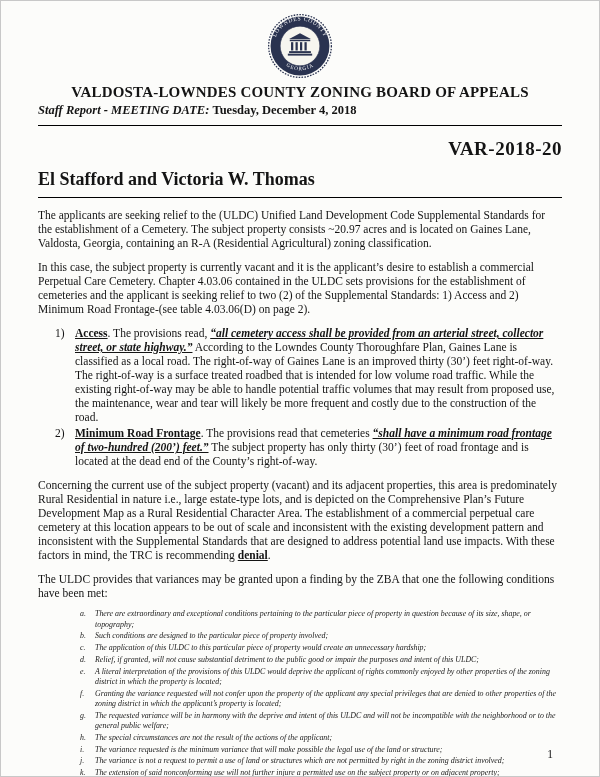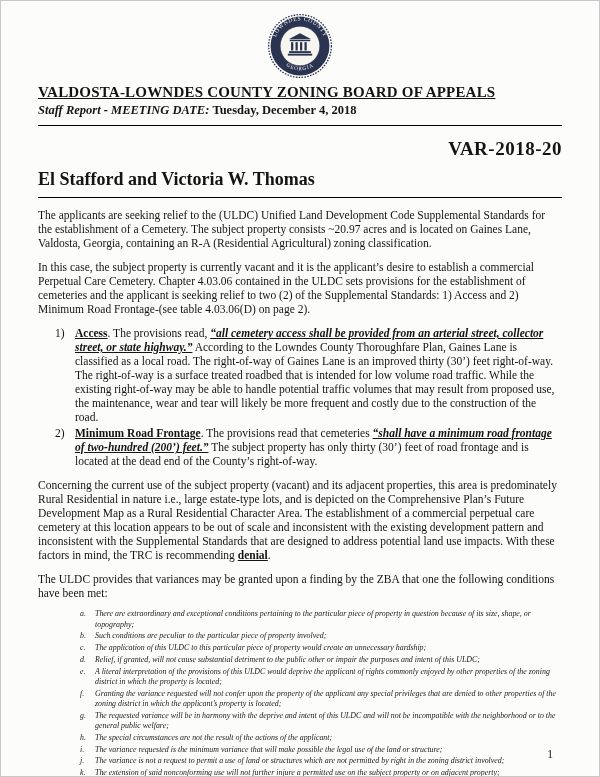--- a/index.html
+++ b/index.html
@@ -3,21 +3,21 @@
 <meta charset="utf-8">
 <style>
   html,body{margin:0;padding:0;background:#9a9a9a;}
   .page{
     width:600px;height:777px;margin:0 auto;background:#fcfcfa;
     font-family:"Liberation Serif",serif;color:#141414;
     padding:13px 37px 0;box-sizing:border-box;position:relative;overflow:hidden;
     border:1px solid #c8c8c8;
   }
   .seal-wrap{text-align:center;line-height:0;}
-  .doc-title{font-weight:bold;font-size:15px;letter-spacing:.2px;margin-top:6px;text-decoration:underline;}
+  .doc-title{text-align:center;font-weight:bold;font-size:15px;letter-spacing:.2px;margin-top:6px;}
   .doc-subtitle{text-align:left;font-size:12.5px;margin-top:2px;}
   .rule{border:none;border-top:1.8px solid #000;margin:7px 0 0;}
   .case-number{text-align:right;font-weight:bold;font-size:19px;letter-spacing:.5px;margin-top:12px;}
   .applicants{text-align:left;font-weight:bold;font-size:18px;margin-top:9px;}
   .body-text{font-size:11.5px;line-height:1.22;}
   p.para{margin:10px 0 0;}
   .num-list{margin-top:10px;padding-left:17px;}
   .num-item{display:flex;margin-top:2px;}
   .num-label{width:20px;flex:none;}
   .num-body{flex:1;}
@@ -89,29 +89,29 @@
     <p class="para"><span>Concerning the current use of the subject property (vacant) and its adjacent properties, this area is predominately Rural Residential in nature i.e., large estate-type lots, and is depicted on the Comprehensive Plan’s Future Development Map as a Rural Residential Character Area.  The establishment of a commercial perpetual care cemetery at this location appears to be out of scale and inconsistent with the existing development pattern and inconsistent with the Supplemental Standards that are designed to address potential land use impacts.   With these factors in mind, the TRC is recommending </span><span style="font-weight: bold; text-decoration: underline;">denial</span><span>.</span></p>
     <p class="para"><span>The ULDC provides that variances may be granted upon a finding by the ZBA that one the following conditions have been met:</span></p>
 
     <div class="conditions">
       <div class="cond">
           <span class="cond-letter">a.</span>
           <span class="cond-text">There are extraordinary and exceptional conditions pertaining to the particular piece of property in question because of its size, shape, or topography;</span>
         </div>
       <div class="cond">
           <span class="cond-letter">b.</span>
-          <span class="cond-text">Such conditions are peculiar to the particular piece of property involved;</span>
+          <span class="cond-text">Such conditions are designed to the particular piece of property involved;</span>
         </div>
       <div class="cond">
           <span class="cond-letter">c.</span>
           <span class="cond-text">The application of this ULDC to this particular piece of property would create an unnecessary hardship;</span>
         </div>
       <div class="cond">
           <span class="cond-letter">d.</span>
-          <span class="cond-text">Relief, if granted, will not cause substantial detriment to the public other or impair the purposes and intent of this ULDC;</span>
+          <span class="cond-text">Relief, if granted, will not cause substantial detriment to the public good or impair the purposes and intent of this ULDC;</span>
         </div>
       <div class="cond">
           <span class="cond-letter">e.</span>
           <span class="cond-text">A literal interpretation of the provisions of this ULDC would deprive the applicant of rights commonly enjoyed by other properties of the zoning district in which the property is located;</span>
         </div>
       <div class="cond">
           <span class="cond-letter">f.</span>
           <span class="cond-text">Granting the variance requested will not confer upon the property of the applicant any special privileges that are denied to other properties of the zoning district in which the applicant’s property is located;</span>
         </div>
       <div class="cond">

